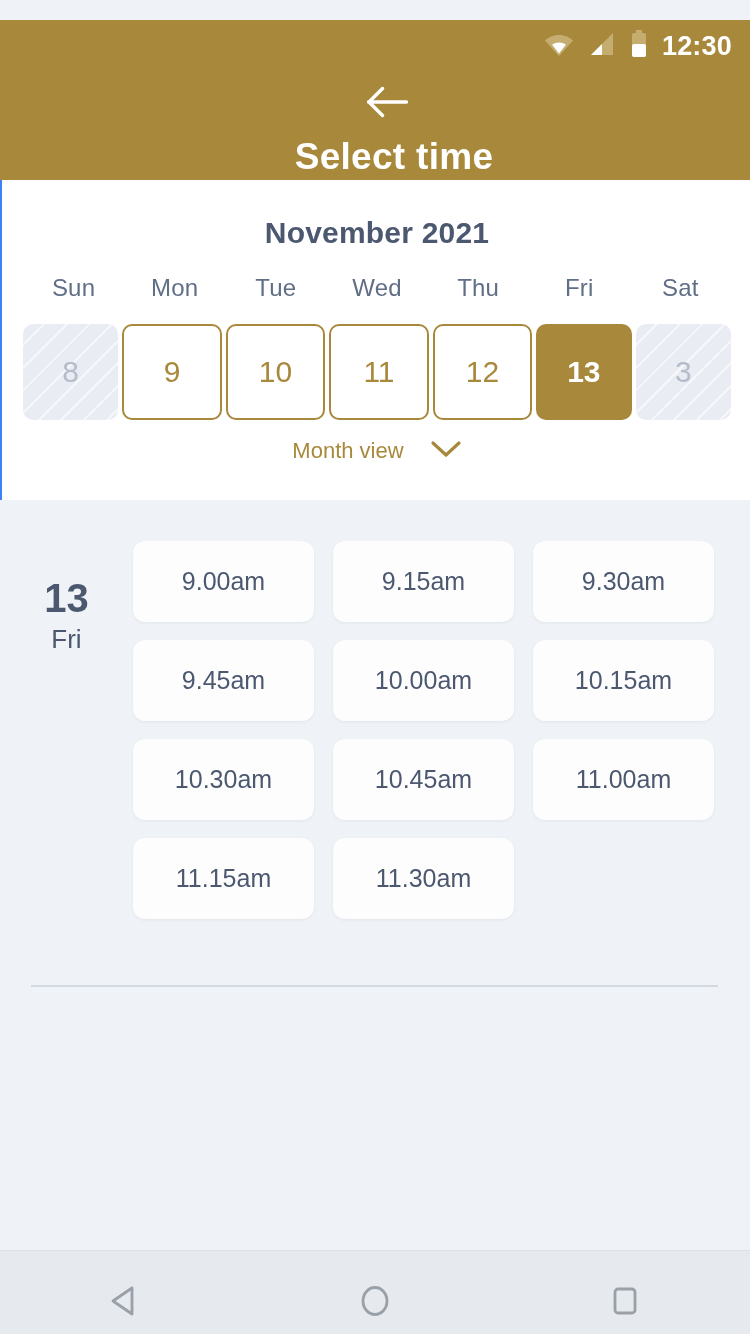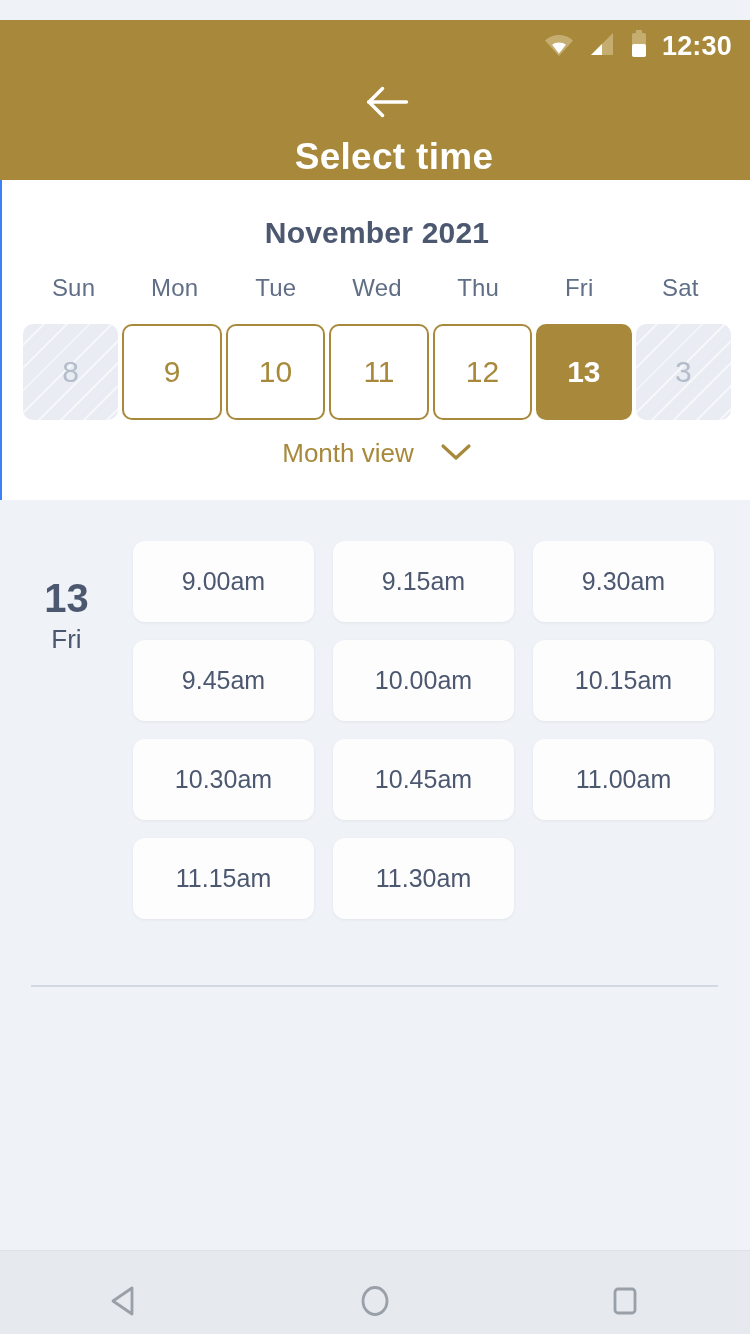--- a/index.html
+++ b/index.html
@@ -72,21 +72,21 @@
   }
   .day.selected{
     background:#a8893c; color:#ffffff; font-weight:700;
   }
   .day span{ position:relative; z-index:1; }
 
   .monthview-row{
     display:flex; align-items:center; justify-content:center;
     gap:26px; margin-top:18px; cursor:pointer;
   }
-  .monthview-label{ color:#a8893c; font-size:26px; }
+  .monthview-label{ color:#a8893c; font-size:22px; }
   .chev{ display:block; }
 
   
   .slots-area{
     position:absolute; top:480px; left:0; width:750px; height:750px;
     background:#eff2f6; overflow:hidden;
   }
   .day-group{ position:relative; }
   .group-date{
     position:absolute; left:0; width:133px; text-align:center;

